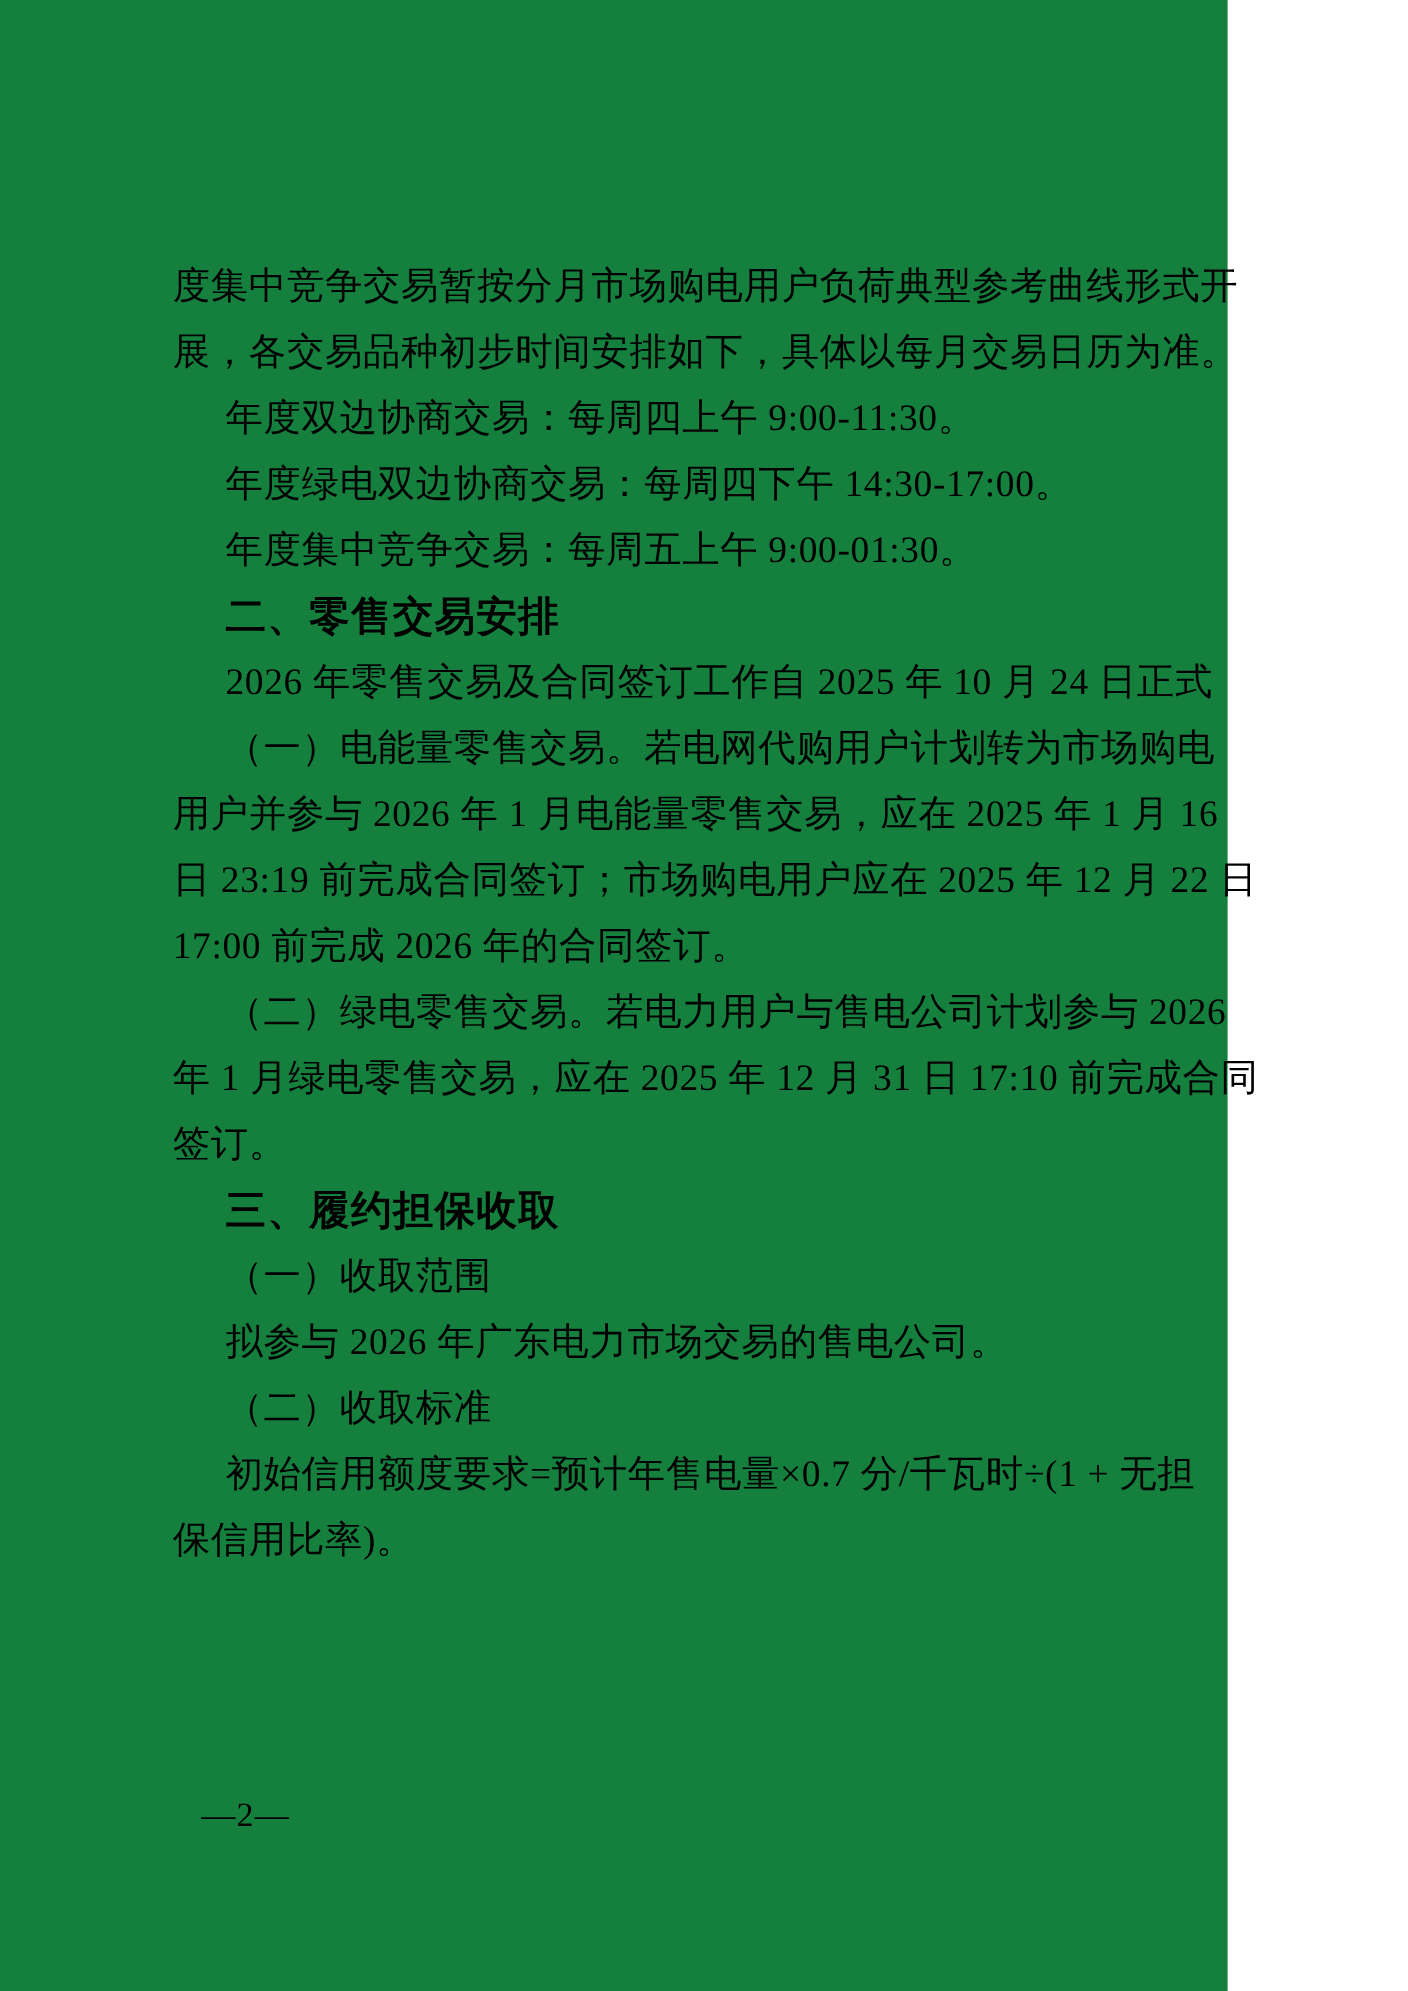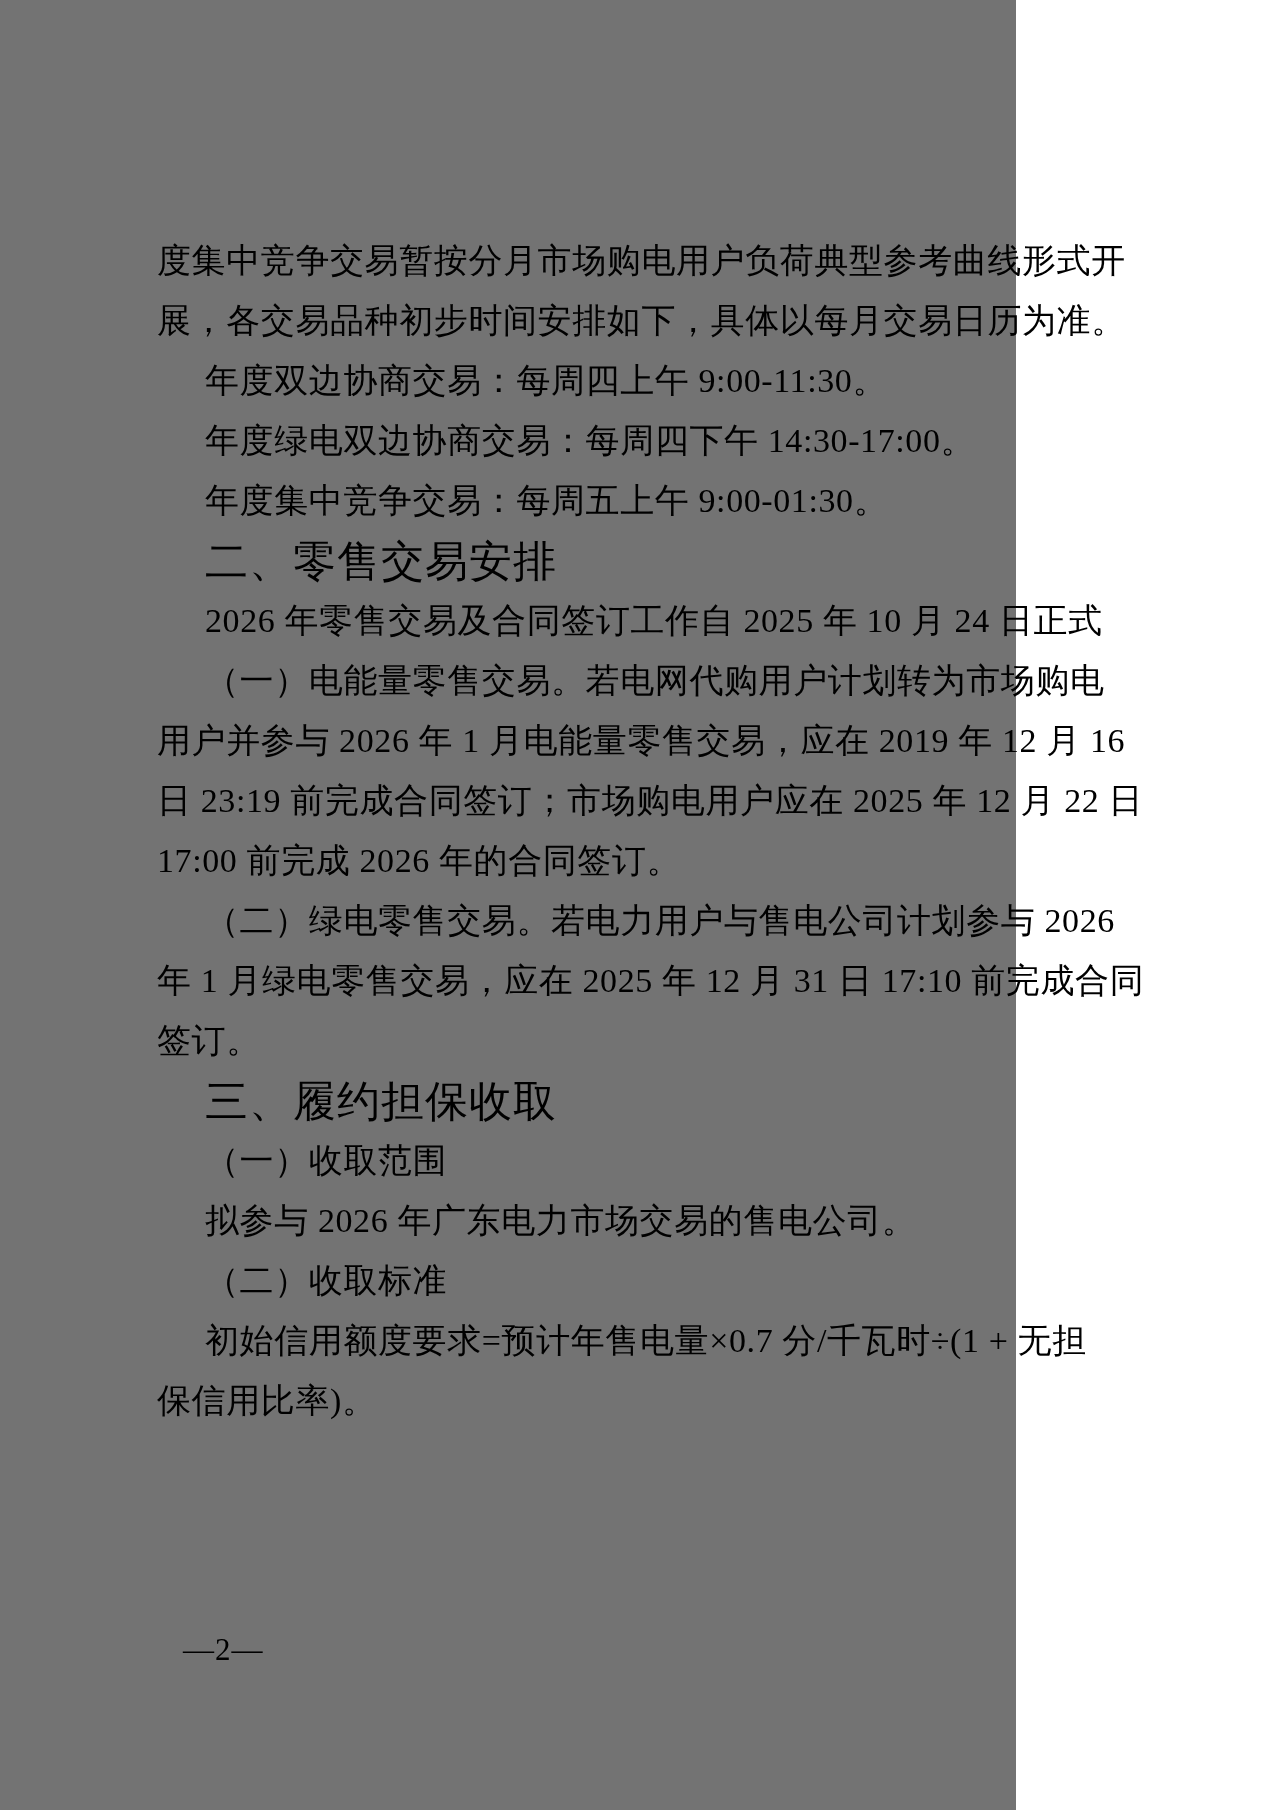--- a/index.html
+++ b/index.html
@@ -12,45 +12,45 @@
     background: #ffffff;
     position: relative;
     overflow: hidden;
     color: #000000;
     font-family: "Liberation Serif", "DejaVu Serif", serif;
   }
   .doc-page {
     position: absolute;
     left: 0;
     top: 0;
-    width: 1016px;
+    width: 1116px;
     height: 1810px;
-    background: #737373;
+    background: #15803d;
   }
   .doc-body {
     position: absolute;
     left: 157px;
     top: 231px;
     width: 975px;
   }
   .line {
     height: 60px;
     line-height: 60px;
     font-size: 34px;
     letter-spacing: 0.6px;
     white-space: pre;
     color: #000000;
   }
   .line.indent {
     padding-left: 48px;
   }
   .line.heading {
     font-family: "Liberation Sans", "DejaVu Sans", sans-serif;
-    font-weight: 400;
-    font-size: 43px;
+    font-weight: 700;
+    font-size: 37px;
     letter-spacing: 1px;
   }
   .page-number {
     position: absolute;
     left: 183px;
     top: 1630px;
     height: 40px;
     line-height: 40px;
     font-size: 31px;
     letter-spacing: 1px;
@@ -64,21 +64,21 @@
 <div class="doc-page">
   <div class="doc-body">
       <div class="line">度集中竞争交易暂按分月市场购电用户负荷典型参考曲线形式开</div>
       <div class="line">展，各交易品种初步时间安排如下，具体以每月交易日历为准。</div>
       <div class="line indent">年度双边协商交易：每周四上午 9:00-11:30。</div>
       <div class="line indent">年度绿电双边协商交易：每周四下午 14:30-17:00。</div>
       <div class="line indent">年度集中竞争交易：每周五上午 9:00-01:30。</div>
       <div class="line heading indent">二、零售交易安排</div>
       <div class="line indent">2026 年零售交易及合同签订工作自 2025 年 10 月 24 日正式</div>
       <div class="line indent">（一）电能量零售交易。若电网代购用户计划转为市场购电</div>
-      <div class="line">用户并参与 2026 年 1 月电能量零售交易，应在 2019 年 12 月 16</div>
+      <div class="line">用户并参与 2026 年 1 月电能量零售交易，应在 2025 年 1 月 16</div>
       <div class="line">日 23:19 前完成合同签订；市场购电用户应在 2025 年 12 月 22 日</div>
       <div class="line">17:00 前完成 2026 年的合同签订。</div>
       <div class="line indent">（二）绿电零售交易。若电力用户与售电公司计划参与 2026</div>
       <div class="line">年 1 月绿电零售交易，应在 2025 年 12 月 31 日 17:10 前完成合同</div>
       <div class="line">签订。</div>
       <div class="line heading indent">三、履约担保收取</div>
       <div class="line indent">（一）收取范围</div>
       <div class="line indent">拟参与 2026 年广东电力市场交易的售电公司。</div>
       <div class="line indent">（二）收取标准</div>
       <div class="line indent">初始信用额度要求=预计年售电量×0.7 分/千瓦时÷(1 + 无担</div>

